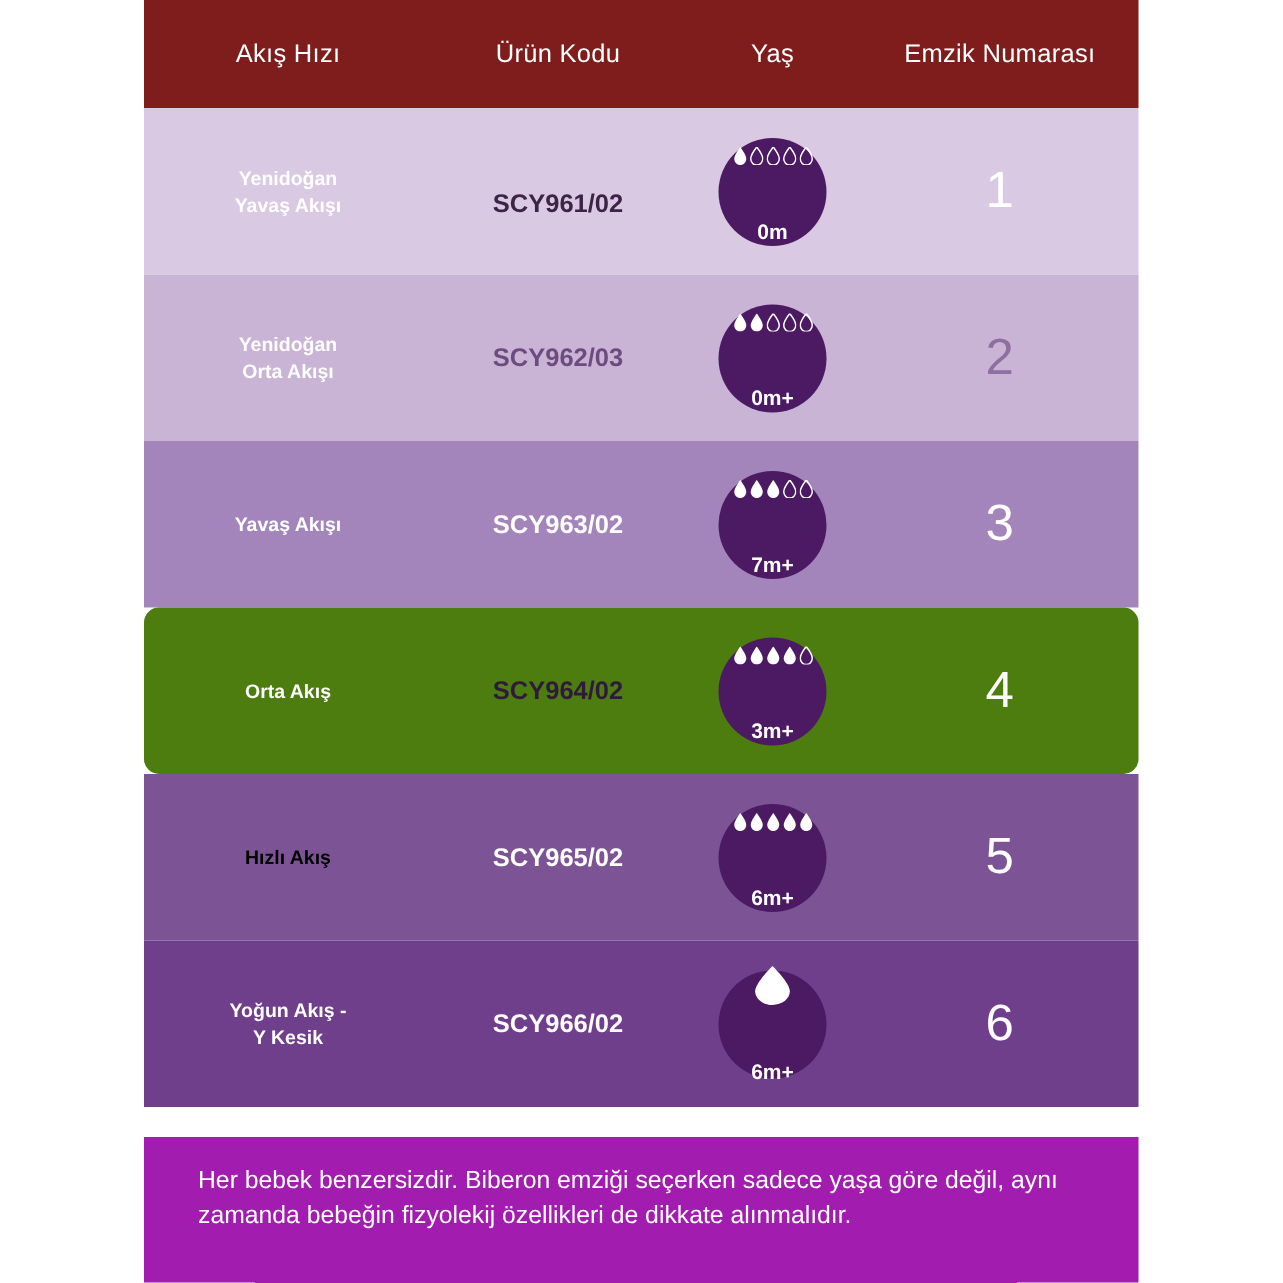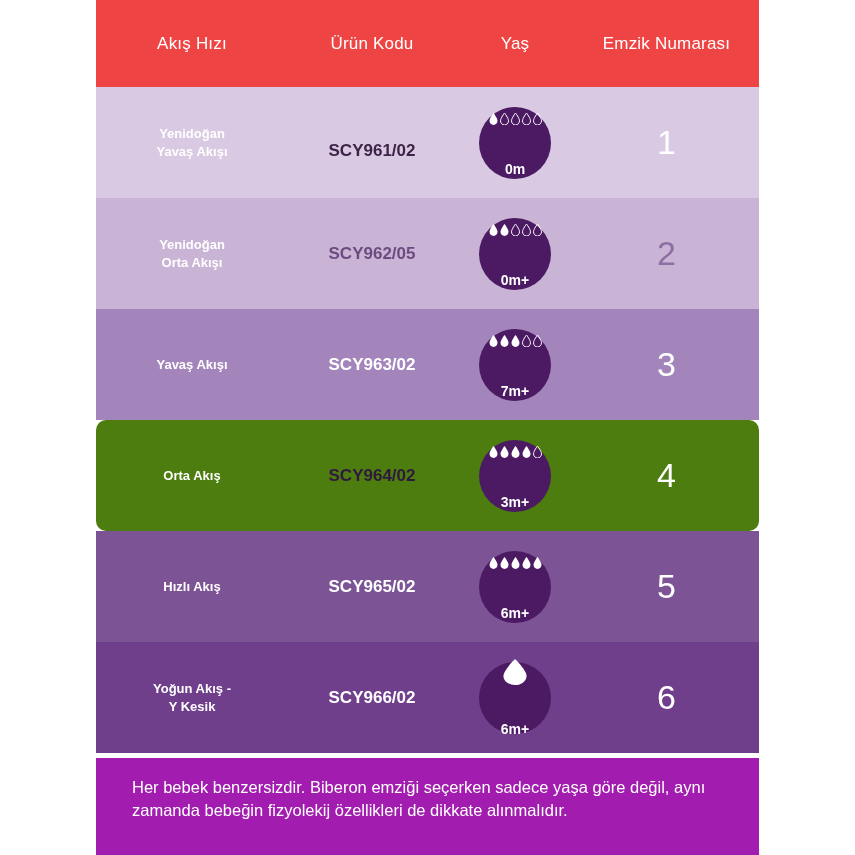--- a/index.html
+++ b/index.html
@@ -22,22 +22,22 @@
   }
   .table {
     position: absolute;
     left: 96px;
     top: 0;
     width: 663px;
     display: flex;
     flex-direction: column;
   }
   .thead {
-    height: 87px;
-    background: #ef4444;
+    height: 72px;
+    background: #7f1d1d;
     display: flex;
     align-items: center;
   }
   .th {
     color: #ffffff;
     font-size: 17px;
     text-align: center;
     letter-spacing: 0.2px;
   }
   .col-flow   { width: 192px; }
@@ -119,21 +119,21 @@
   .r2 .flow-text { color: #ffffff; }
   .r2 .code-text { color: #ffffff; }
   .r2 .num-text  { color: #ffffff; }
 
   .r3 { background: #4d7c0f; border-radius: 10px; }
   .r3 .flow-text { color: #ffffff; }
   .r3 .code-text { color: #2f1a3d; }
   .r3 .num-text  { color: #ffffff; }
 
   .r4 { background: #7c5496; }
-  .r4 .flow-text { color: #ffffff; }
+  .r4 .flow-text { color: #000000; }
   .r4 .code-text { color: #ffffff; }
   .r4 .num-text  { color: #ffffff; }
 
   .r5 { background: #6f3f8c; align-items: center; }
   .r5 .flow-text { color: #ffffff; }
   .r5 .code-text { color: #ffffff; }
   .r5 .num-text  { color: #ffffff; }
 
   .footer {
     position: absolute;
@@ -208,21 +208,21 @@
       <div class="cell col-number">
         <div class="num-text">1</div>
       </div>
     </div>
 
     <div class="row r1">
       <div class="cell col-flow">
         <div class="flow-text">Yenidoğan<br>Orta Akışı</div>
       </div>
       <div class="cell col-code">
-        <div class="code-text">SCY962/05</div>
+        <div class="code-text">SCY962/03</div>
       </div>
       <div class="cell col-age">
         <div class="badge">
           <div class="drops">
             <span class="drop">
                 <svg width="9" height="12" viewBox="0 0 9 12">
                   <path d="M4.5 0 C4.5 0 8.5 5.2 8.5 7.8 C8.5 10.1 6.7 12 4.5 12 C2.3 12 0.5 10.1 0.5 7.8 C0.5 5.2 4.5 0 4.5 0 Z" fill="#ffffff"></path>
                 </svg>
               </span>
             <span class="drop">

